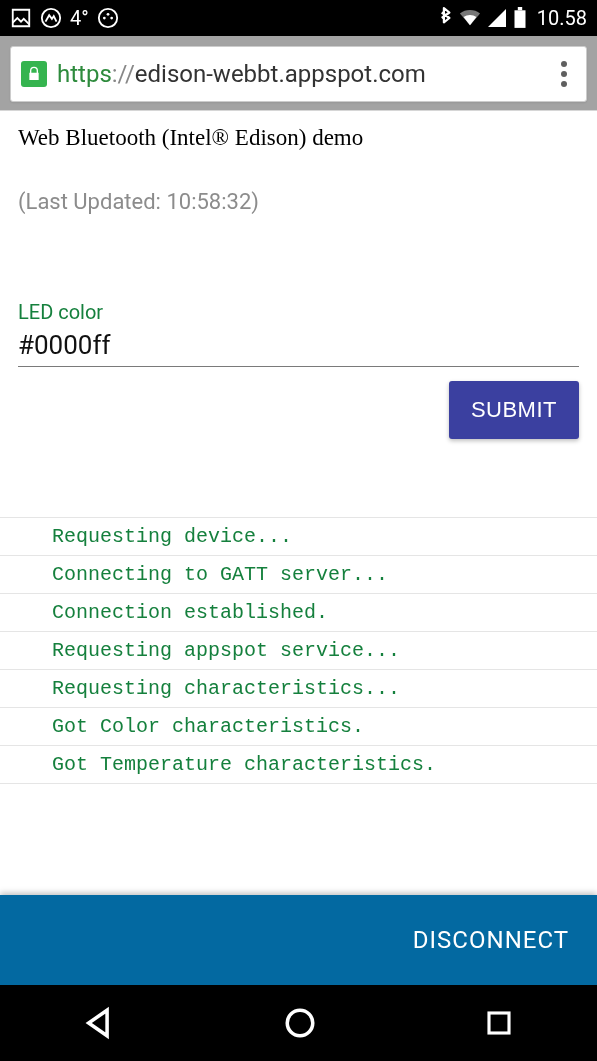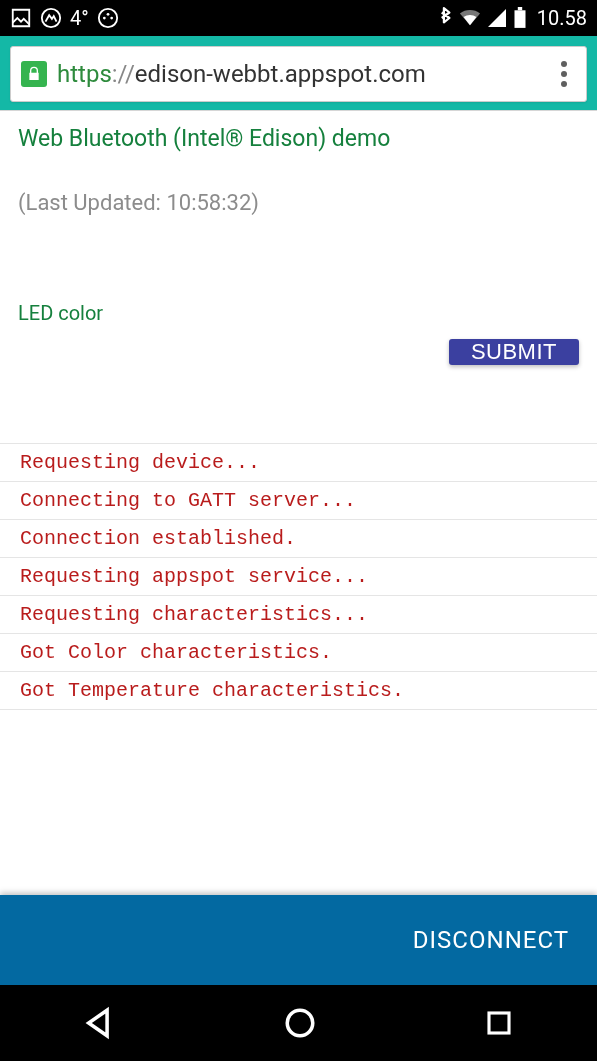--- a/index.html
+++ b/index.html
@@ -11,21 +11,21 @@
     display: flex;
     align-items: center;
     justify-content: space-between;
     padding: 0 10px;
     font-size: 20px;
   }
   .status-left { display: flex; align-items: center; gap: 8px; }
   .status-right { display: flex; align-items: center; gap: 6px; }
   .status-bar svg { fill: #fff; }
   .omnibox-wrap {
-    background: #14b8a6;
+    background: #a3a3a3;
     padding: 10px 10px 8px 10px;
     border-bottom: 1px solid #d6d6d6;
   }
   .omnibox {
     background: #fff;
     border: 1px solid #ccc;
     border-radius: 3px;
     height: 56px;
     display: flex;
     align-items: center;
@@ -42,21 +42,21 @@
   .url { flex: 1; font-size: 24px; white-space: nowrap; overflow: hidden; }
   .url .scheme { color: #2e8b3d; }
   .url .sep { color: #888; }
   .url .host { color: #333; }
   .menu-dots { width: 24px; display: flex; flex-direction: column; align-items: center; gap: 4px; padding: 6px 0; }
   .menu-dots span { width: 6px; height: 6px; background: #5f5f5f; border-radius: 50%; }
   .page {
     padding: 14px 18px 0 18px;
     background: #fff;
   }
-  .demo-title { font-size: 23px; color: #15803d; font-weight: 400; margin-bottom: 38px; }
+  .demo-title { font-size: 23px; color: #000000; font-weight: 400; margin-bottom: 38px; font-family: Liberation Serif, serif; }
   .temp-line { font-size: 30px; font-weight: 500; color: #111; }
   .temp-line .val { color: #e91e63; }
   .updated { color: #8c8c8c; font-size: 22px; margin-top: 6px; }
   .field-block { margin-top: 86px; }
   .field-label { color: #15803d; font-size: 20px; margin-bottom: 4px; }
   .text-input {
     width: 100%;
     border: none;
     border-bottom: 1px solid #7a7a7a;
     font-size: 26px;
@@ -64,38 +64,38 @@
     outline: none;
     font-family: inherit;
     color: #111;
     background: transparent;
   }
   .submit-row { display: flex; justify-content: flex-end; margin-top: 14px; }
   .btn-primary {
     background: #3b40a0;
     color: #fff;
     font-size: 22px;
-    padding: 0 22px;
+    padding: 16px 22px;
     border: none;
     border-radius: 3px;
     letter-spacing: 0.5px;
     cursor: pointer;
     box-shadow: 0 2px 4px rgba(0,0,0,0.25);
   }
   .log {
     margin-top: 78px;
     border-top: 1px solid #e5e5e5;
     margin-left: -18px;
     margin-right: -18px;
   }
   .log-row {
     font-family: "Courier New", monospace;
     font-size: 20px;
-    color: #b91c1c;
-    padding: 7px 0 7px 20px;
+    color: #15803d;
+    padding: 7px 0 7px 52px;
     border-bottom: 1px solid #e5e5e5;
     white-space: nowrap;
   }
   .bottom-bar {
     background: #0369a1;
     color: #fff;
     height: 90px;
     display: flex;
     align-items: center;
     justify-content: flex-end;
@@ -177,20 +177,21 @@
   </div>
 
   <div class="page-scroll">
     <div class="page">
       <div class="demo-title">Web Bluetooth (Intel® Edison) demo</div>
 
       <div class="updated">(Last Updated: 10:58:32)</div>
 
       <div class="field-block">
         <div class="field-label">LED color</div>
+        <input class="text-input" type="text" value="#0000ff" style="">
       </div>
 
       <div class="submit-row">
         <button class="btn-primary">SUBMIT</button>
       </div>
 
       <div class="log" id="log">
           <div class="log-row">Requesting device...</div>
           <div class="log-row">Connecting to GATT server...</div>
           <div class="log-row">Connection established.</div>

